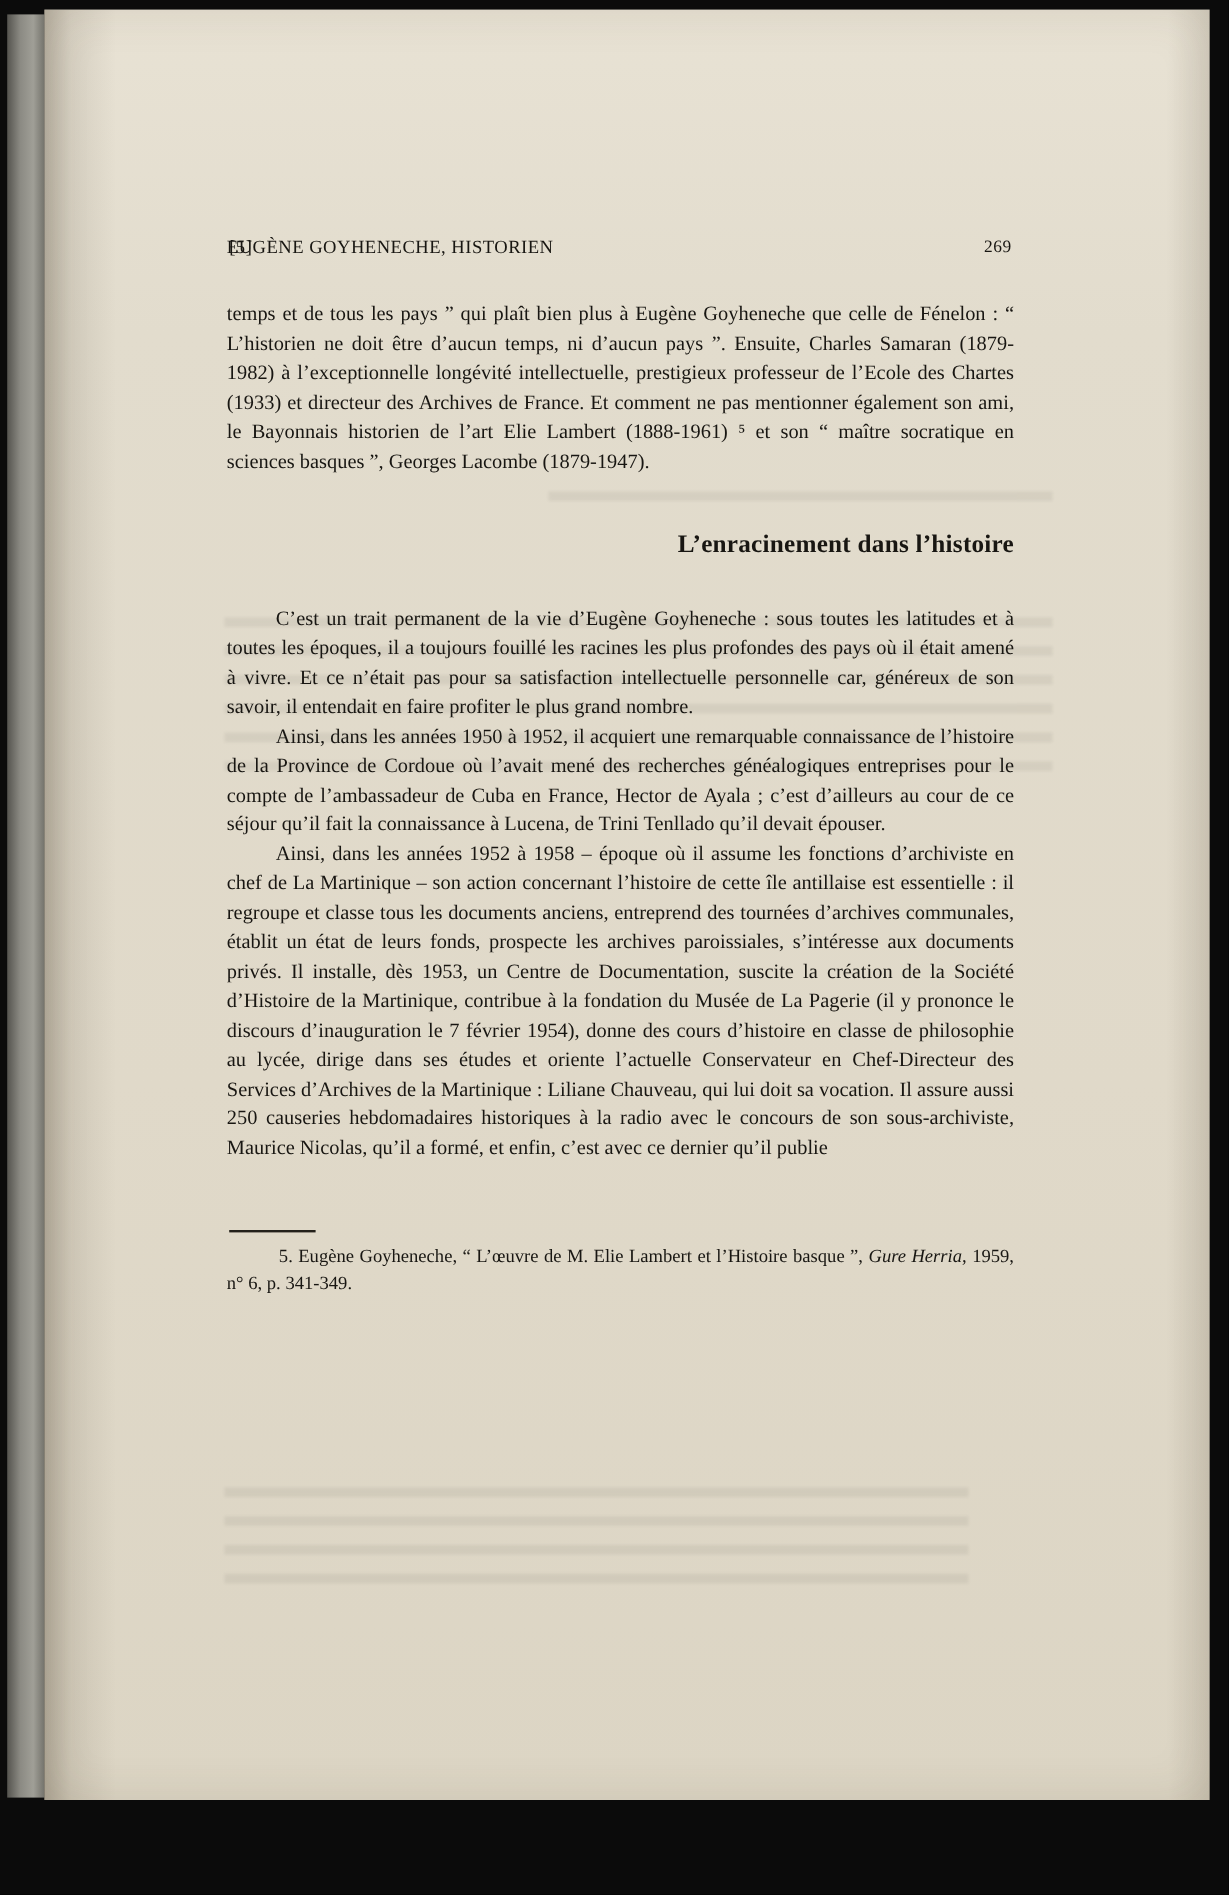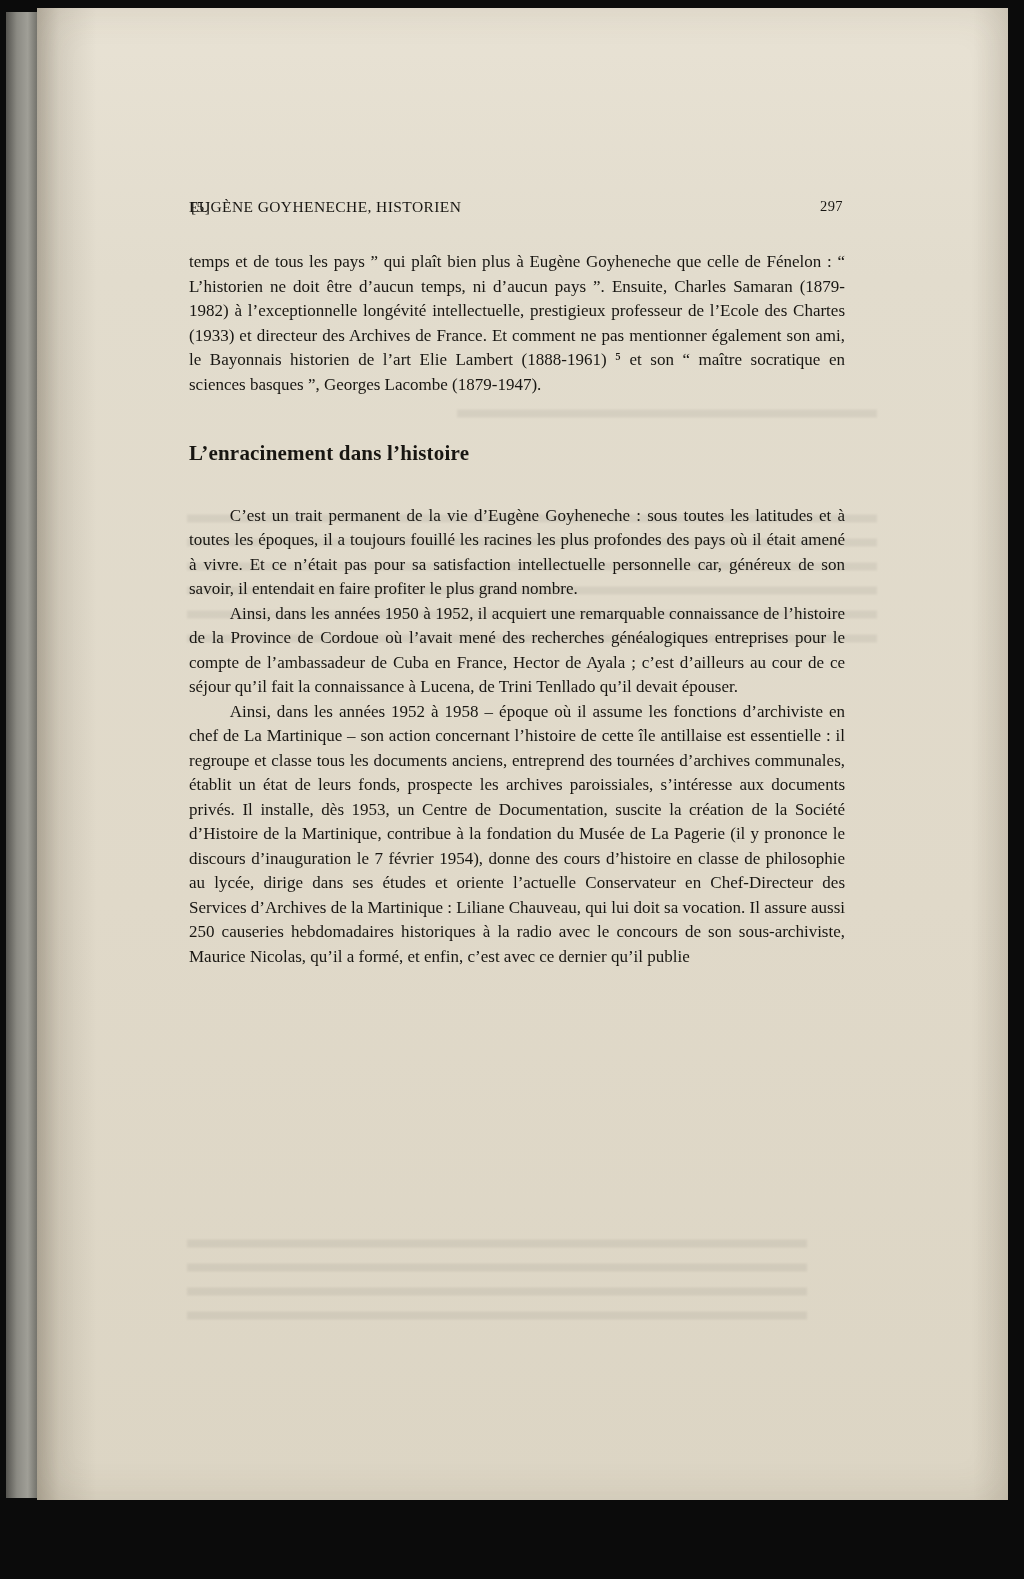--- a/index.html
+++ b/index.html
@@ -75,21 +75,21 @@
     font-size: 17px;
     line-height: 24.5px;
     text-align: justify;
   }
   .body-text p { margin: 0; font-family: Liberation Serif, serif; }
   .body-text p.indent { text-indent: 2.4em; }
 
   .section-heading {
     font-size: 21px;
     font-weight: bold;
-    text-align: left;
+    text-align: right;
     margin: 44px 0 38px 0;
     letter-spacing: 0.2px;
   }
 
   .footnote {
     margin-top: 56px;
     font-size: 15.5px;
     line-height: 22px;
     text-align: justify;
   }
@@ -110,29 +110,37 @@
   <div class="page">
     <div class="bleed b1"></div>
     <div class="bleed b2"></div>
     <div class="bleed b3"></div>
 
     <div class="content">
 
       <div class="header">
         <span class="marker">[5]</span>
         <span class="title">EUGÈNE GOYHENECHE, HISTORIEN</span>
-        <span class="pageno">297</span>
+        <span class="pageno">269</span>
       </div>
 
       <div class="body-text">
         <p class="noindent">temps et de tous les pays ” qui plaît bien plus à Eugène Goyheneche que celle de Fénelon : “ L’historien ne doit être d’aucun temps, ni d’aucun pays ”. Ensuite, Charles Samaran (1879-1982) à l’exceptionnelle longévité intellectuelle, prestigieux professeur de l’Ecole des Chartes (1933) et directeur des Archives de France. Et comment ne pas mentionner également son ami, le Bayonnais historien de l’art Elie Lambert (1888-1961) ⁵ et son “ maître socratique en sciences basques ”, Georges Lacombe (1879-1947).</p>
 
         <h2 class="section-heading">L’enracinement dans l’histoire</h2>
 
         <p class="indent">C’est un trait permanent de la vie d’Eugène Goyheneche : sous toutes les latitudes et à toutes les époques, il a toujours fouillé les racines les plus profondes des pays où il était amené à vivre. Et ce n’était pas pour sa satisfaction intellectuelle personnelle car, généreux de son savoir, il entendait en faire profiter le plus grand nombre.</p>
         <p class="indent">Ainsi, dans les années 1950 à 1952, il acquiert une remarquable connaissance de l’histoire de la Province de Cordoue où l’avait mené des recherches généalogiques entreprises pour le compte de l’ambassadeur de Cuba en France, Hector de Ayala ; c’est d’ailleurs au cour de ce séjour qu’il fait la connaissance à Lucena, de Trini Tenllado qu’il devait épouser.</p>
         <p class="indent">Ainsi, dans les années 1952 à 1958 – époque où il assume les fonctions d’archiviste en chef de La Martinique – son action concernant l’histoire de cette île antillaise est essentielle : il regroupe et classe tous les documents anciens, entreprend des tournées d’archives communales, établit un état de leurs fonds, prospecte les archives paroissiales, s’intéresse aux documents privés. Il installe, dès 1953, un Centre de Documentation, suscite la création de la Société d’Histoire de la Martinique, contribue à la fondation du Musée de La Pagerie (il y prononce le discours d’inauguration le 7 février 1954), donne des cours d’histoire en classe de philosophie au lycée, dirige dans ses études et oriente l’actuelle Conservateur en Chef-Directeur des Services d’Archives de la Martinique : Liliane Chauveau, qui lui doit sa vocation. Il assure aussi 250 causeries hebdomadaires historiques à la radio avec le concours de son sous-archiviste, Maurice Nicolas, qu’il a formé, et enfin, c’est avec ce dernier qu’il publie</p>
       </div>
 
+      <div class="footnote">
+        <div class="fn-rule"></div>
+        <p>
+          <span>5. Eugène Goyheneche, “ L’œuvre de M. Elie Lambert et l’Histoire basque ”,</span>
+          <i>Gure Herria,</i>
+          <span>1959, n° 6, p. 341-349.</span>
+        </p>
+      </div>
 
     </div>
   </div>
 </div>
 
 </body></html>

